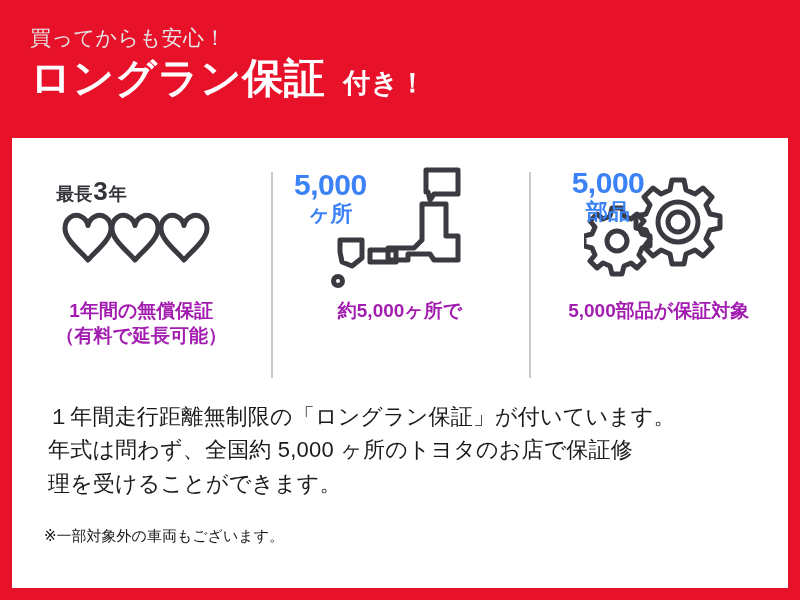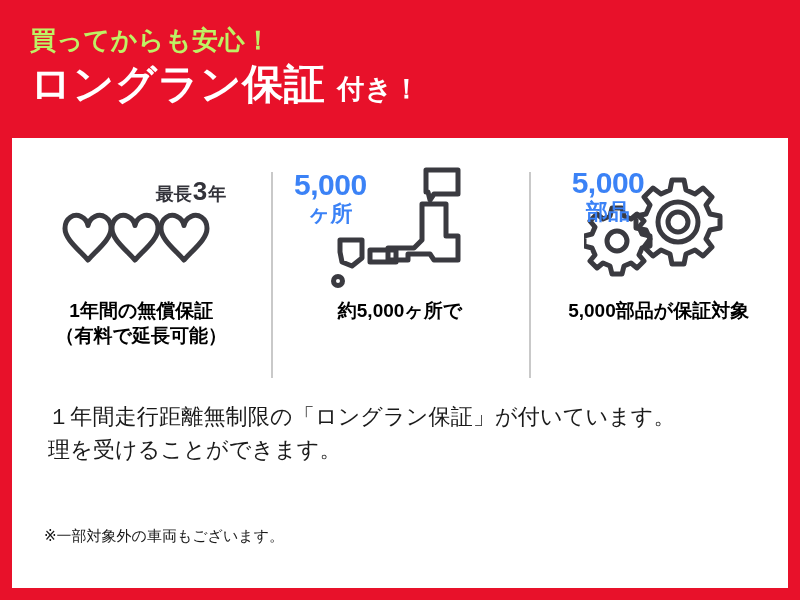--- a/index.html
+++ b/index.html
@@ -27,23 +27,23 @@
     position: absolute;
     left: 0;
     top: 0;
     width: 800px;
     height: 138px;
     background: #E8112A;
     box-sizing: border-box;
     padding: 26px 0 0 30px;
   }
   .header-kicker {
-    color: #bef264;
-    font-size: 26px;
-    font-weight: bold;
+    color: #e5e5e5;
+    font-size: 21px;
+    font-weight: normal;
     line-height: 1.1;
     letter-spacing: 0.5px;
     white-space: nowrap;
   }
   .header-main {
     margin-top: 9px;
     white-space: nowrap;
     display: flex;
     align-items: baseline;
     gap: 8px;
@@ -53,21 +53,21 @@
     font-size: 41px;
     font-weight: bold;
     line-height: 1;
     letter-spacing: 0.5px;
   }
   .header-main-small {
     color: #ffffff;
     font-size: 27px;
     font-weight: bold;
     line-height: 1;
-    margin-left: 4px;
+    margin-left: 10px;
     letter-spacing: 0.5px;
   }
 
   
   .panel {
     position: absolute;
     left: 12px;
     top: 138px;
     width: 776px;
     height: 450px;
@@ -107,21 +107,21 @@
     height: 128px;
     display: flex;
     align-items: center;
     justify-content: center;
     position: relative;
   }
 
   .feature-caption {
     margin-top: 6px;
     text-align: center;
-    color: #000000;
+    color: #a21caf;
     font-size: 19px;
     font-weight: bold;
     line-height: 1.32;
     white-space: nowrap;
   }
 
   
   .badge-stack {
     position: absolute;
     color: #3b82f6;
@@ -191,21 +191,21 @@
       <span class="header-main-small">付き！</span>
     </div>
   </div>
 
   <div class="panel">
 
     <div class="features">
 
       <div class="feature">
         <div class="icon-area">
-          <div style="display:flex;flex-direction:column;align-items:flex-end;">
+          <div style="display:flex;flex-direction:column;align-items:flex-start;">
             <div class="c1-label">
               <span class="t-small">最長</span>
               <span class="t-big">3</span>
               <span class="t-small">年</span>
             </div>
             <span>
               <svg class="icon-svg" width="170" height="70" viewBox="0 0 170 70" fill="none" stroke="#3a3a40" stroke-width="5" stroke-linejoin="round" stroke-linecap="round">
                 <path d="M55 20.5 C55 10 46 5 39 8.5 C34.5 10.7 32.5 14.5 32 17.5 C31.5 14.5 29.5 10.7 25 8.5 C18 5 9 10 9 20.5 C9 31 22 41 32 52 C42 41 55 31 55 20.5 Z"></path>
                 <path d="M102 20.5 C102 10 93 5 86 8.5 C81.5 10.7 79.5 14.5 79 17.5 C78.5 14.5 76.5 10.7 72 8.5 C65 5 56 10 56 20.5 C56 31 69 41 79 52 C89 41 102 31 102 20.5 Z"></path>
                 <path d="M151 20.5 C151 10 142 5 135 8.5 C130.5 10.7 128.5 14.5 128 17.5 C127.5 14.5 125.5 10.7 121 8.5 C114 5 105 10 105 20.5 C105 31 118 41 128 52 C138 41 151 31 151 20.5 Z"></path>
@@ -271,20 +271,21 @@
         </div>
         <div class="feature-caption">
           <div>5,000部品が保証対象</div>
         </div>
       </div>
 
     </div>
 
     <div class="body-copy">
       <div>１年間走行距離無制限の「ロングラン保証」が付いています。</div>
+      <div>年式は問わず、全国約 5,000 ヶ所のトヨタのお店で保証修</div>
       <div>理を受けることができます。</div>
     </div>
 
     <div class="notes">
       <div class="note-line">※一部対象外の車両もございます。</div>
     </div>
 
   </div>
 </div>
 

